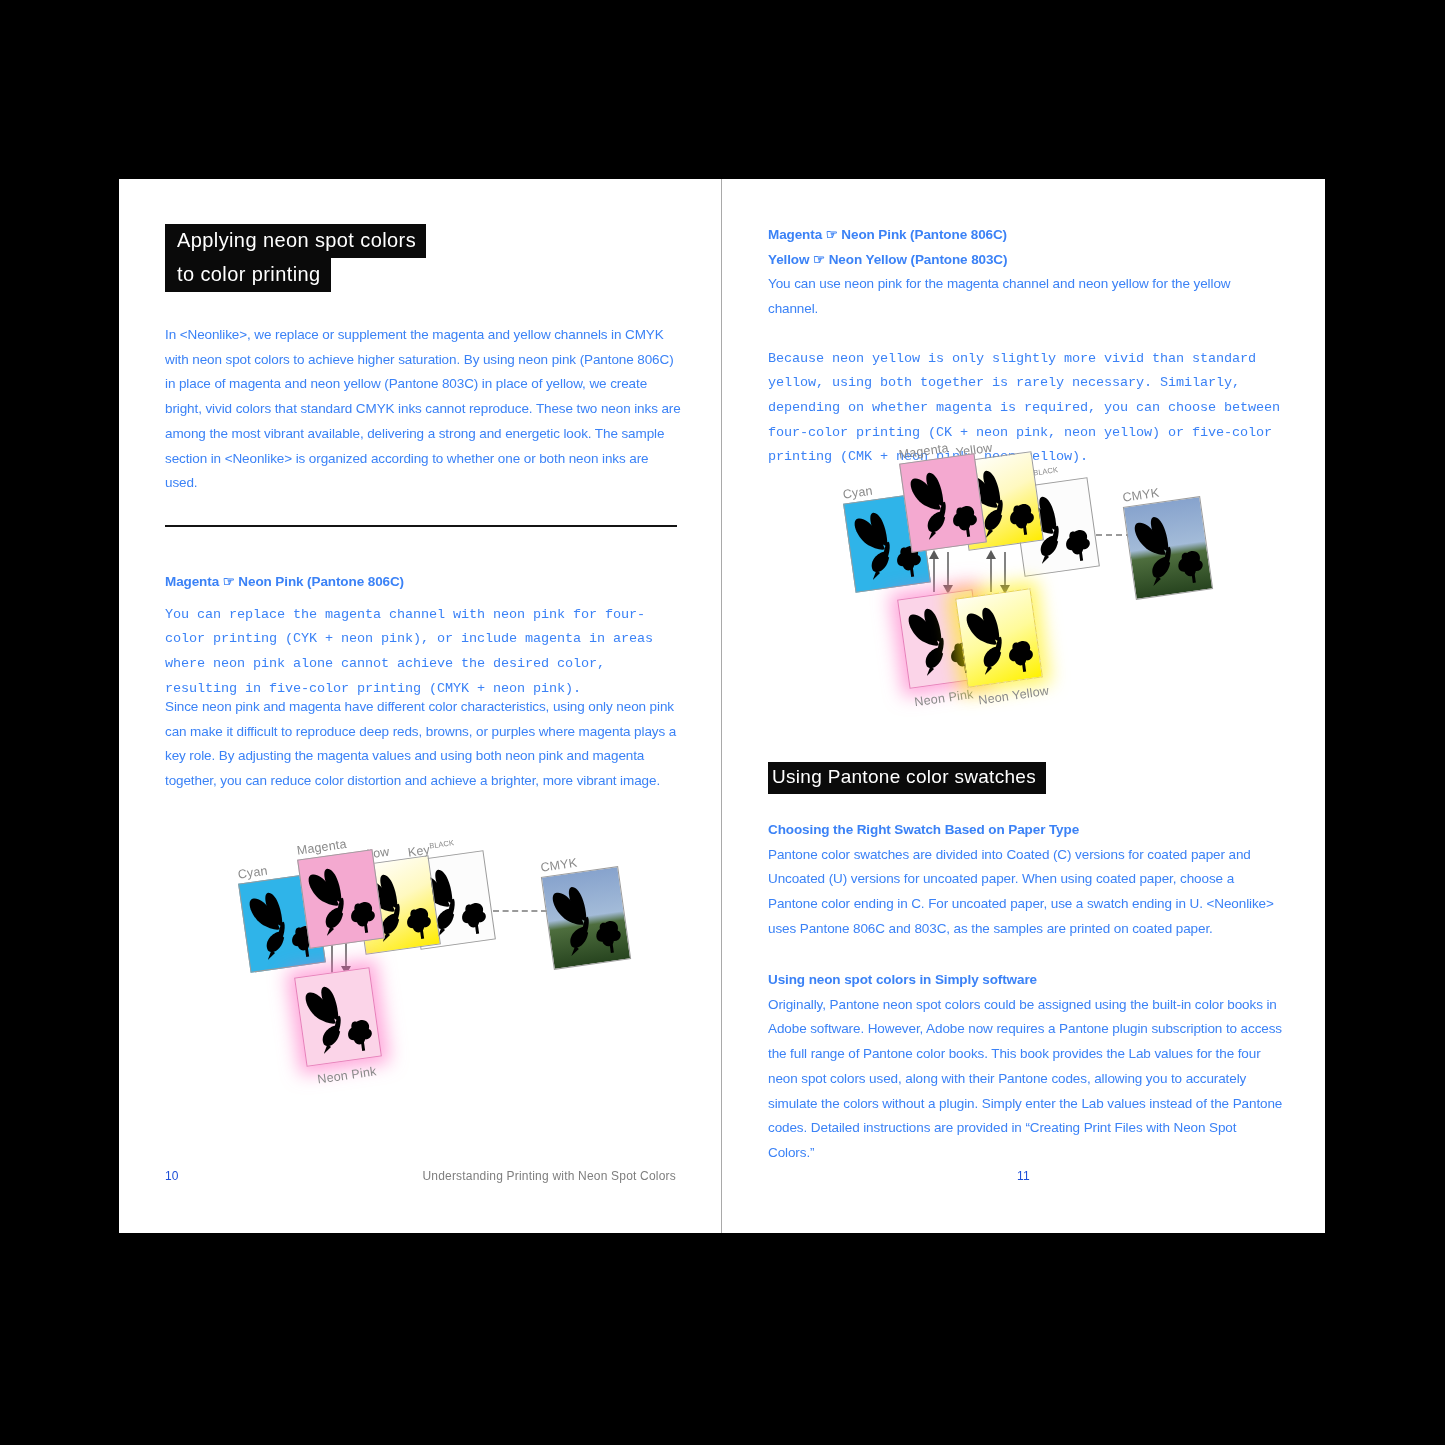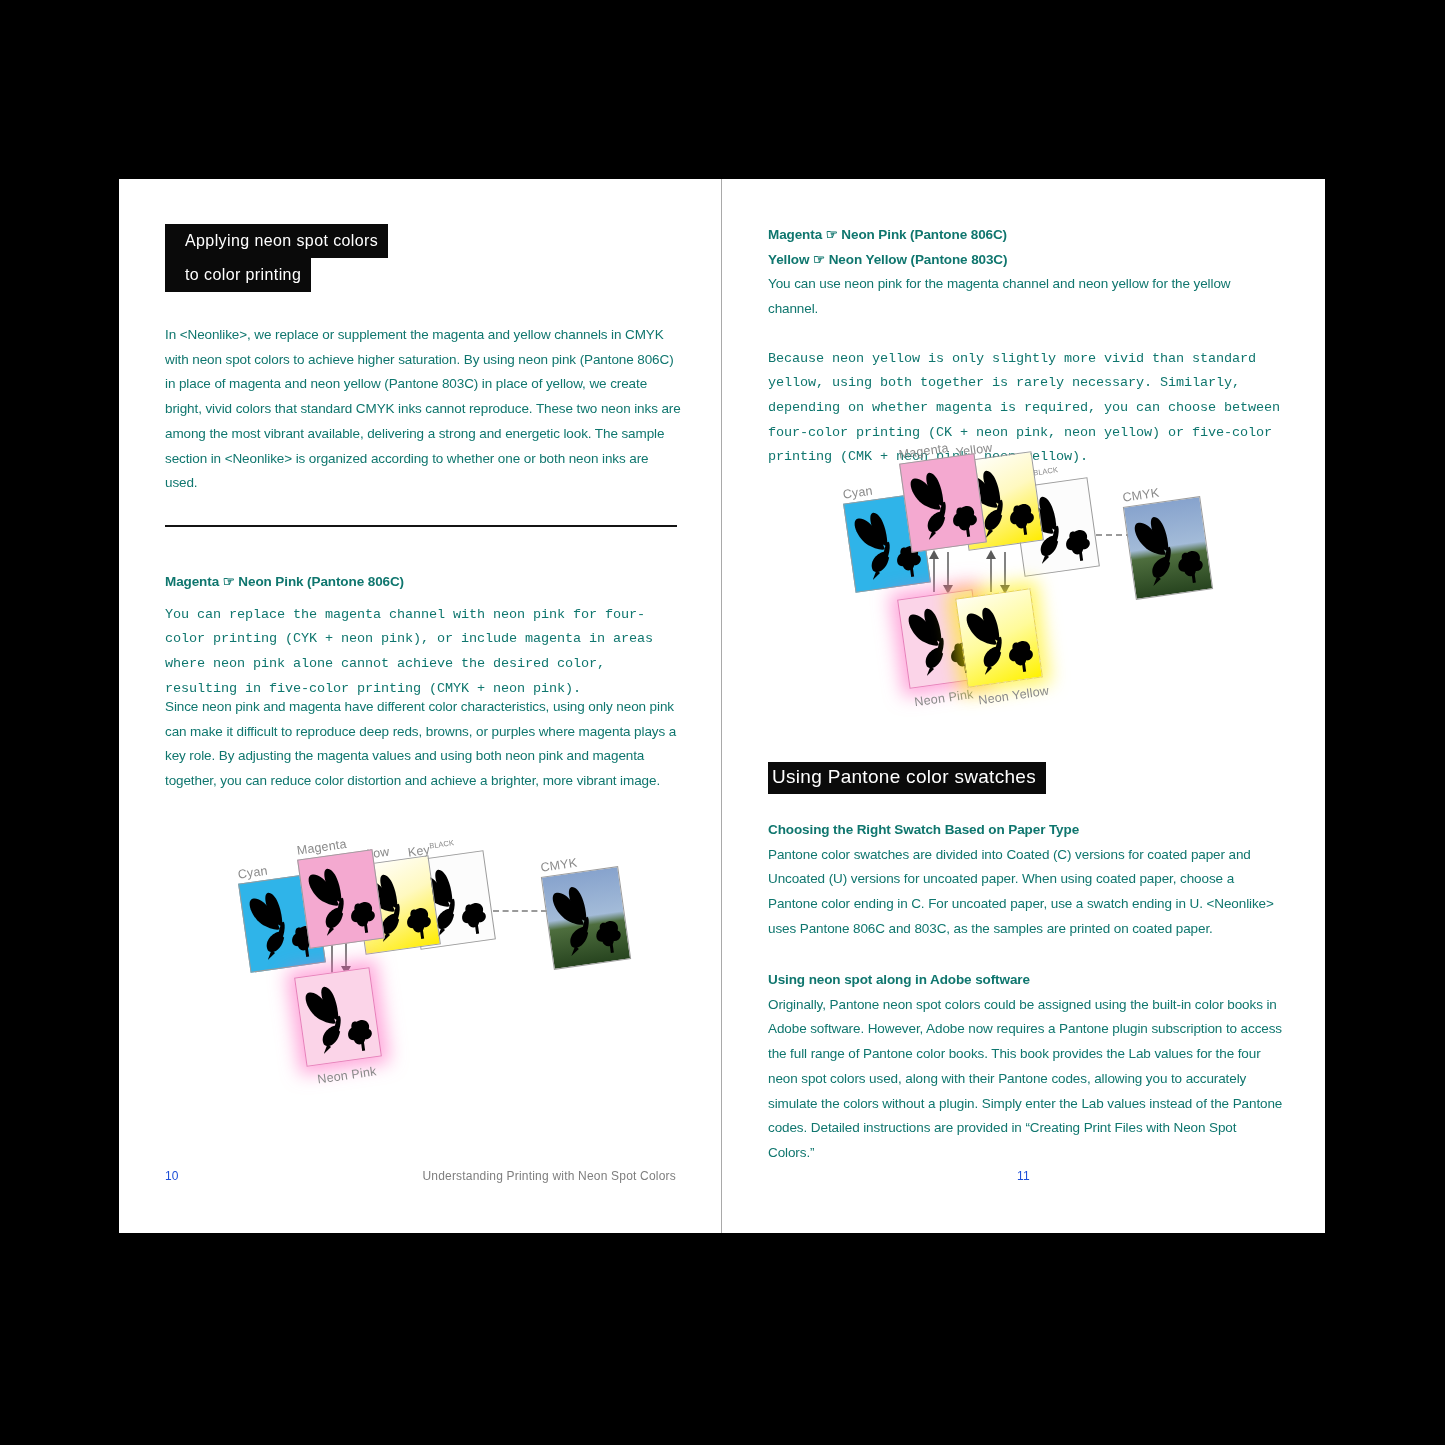--- a/index.html
+++ b/index.html
@@ -17,34 +17,34 @@
     position:absolute;left:602px;top:0;width:1px;height:100%;
     background:#a9a9a9;
   }
   .page{position:absolute;top:0;width:603px;height:1054px;}
   .page.left{left:0;}
   .page.right{left:603px;}
 
   
   .banner-line{
     display:table;background:#0a0a0a;color:#ffffff;
-    font-size:16px;letter-spacing:.4px;line-height:23px;
-    padding:5px 10px 6px 20px;
+    font-size:20px;letter-spacing:.4px;line-height:23px;
+    padding:5px 10px 6px 12px;
   }
   .title-banner{position:absolute;left:46px;top:45px;}
   .swatch-banner{
     position:absolute;left:46px;top:583px;
     display:table;background:#0a0a0a;color:#ffffff;
     font-size:19px;letter-spacing:.3px;line-height:22px;
     padding:4px 10px 6px 4px;
   }
   .body-copy{
     position:absolute;width:516px;
     font-size:13.5px;letter-spacing:-0.1px;
-    line-height:24.7px;color:#0f766e;
+    line-height:24.7px;color:#3b82f6;
   }
   .body-copy p{margin:24.7px 0 0 0;font-family:Liberation Mono, monospace;}
   .body-copy p:first-child{margin-top:0;}
   .bold{font-weight:bold;}
   .rule{
     position:absolute;left:46px;top:346px;width:512px;height:0;
     border-top:2px solid #141414;
   }
   .footer{
     position:absolute;left:46px;right:46px;top:990px;
@@ -242,21 +242,21 @@
     </div>
 
     <div class="swatch-banner">Using Pantone color swatches</div>
 
     <div class="body-copy" style="left:46px;top:639px;">
       <div class="bold">Choosing the Right Swatch Based on Paper Type</div>
       <div>Pantone color swatches are divided into Coated (C) versions for coated paper and Uncoated (U) versions for uncoated paper. When using coated paper, choose a Pantone color ending in C. For uncoated paper, use a swatch ending in U. &lt;Neonlike&gt; uses Pantone 806C and 803C, as the samples are printed on coated paper.</div>
     </div>
 
     <div class="body-copy" style="left:46px;top:789px;">
-      <div class="bold">Using neon spot along in Adobe software</div>
+      <div class="bold">Using neon spot colors in Simply software</div>
       <div>Originally, Pantone neon spot colors could be assigned using the built-in color books in Adobe software. However, Adobe now requires a Pantone plugin subscription to access the full range of Pantone color books. This book provides the Lab values for the four neon spot colors used, along with their Pantone codes, allowing you to accurately simulate the colors without a plugin. Simply enter the Lab values instead of the Pantone codes. Detailed instructions are provided in “Creating Print Files with Neon Spot Colors.”</div>
     </div>
 
     <div class="footer right-only">
       <span class="num">11</span>
     </div>
   </div>
 
   <div class="spine"></div>
 </div>

